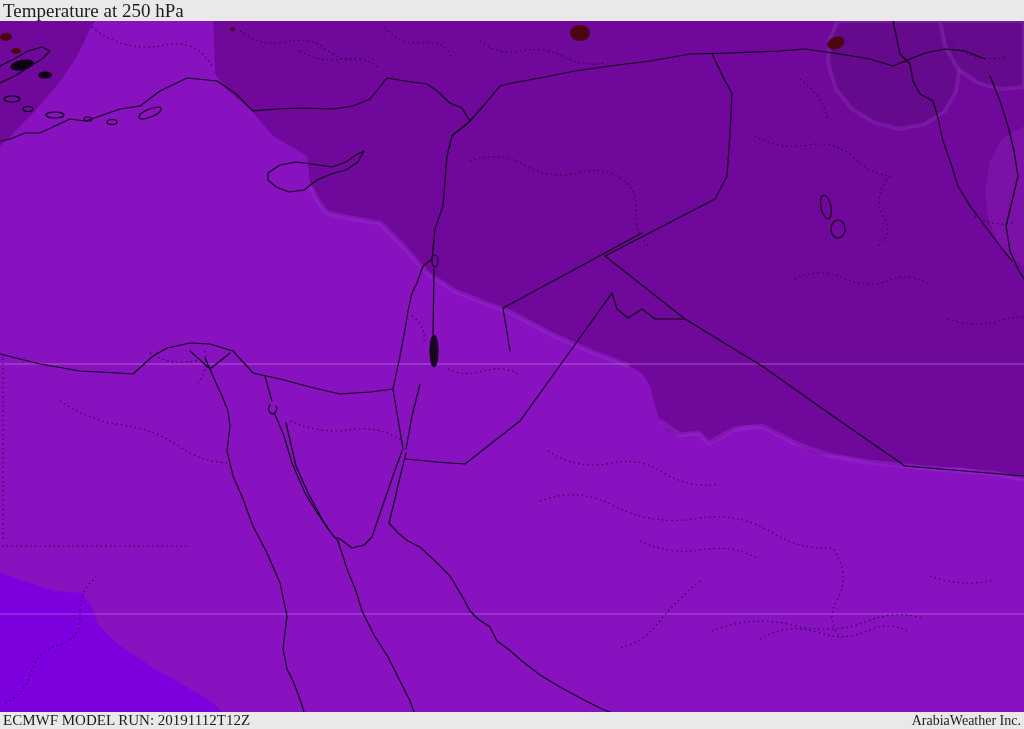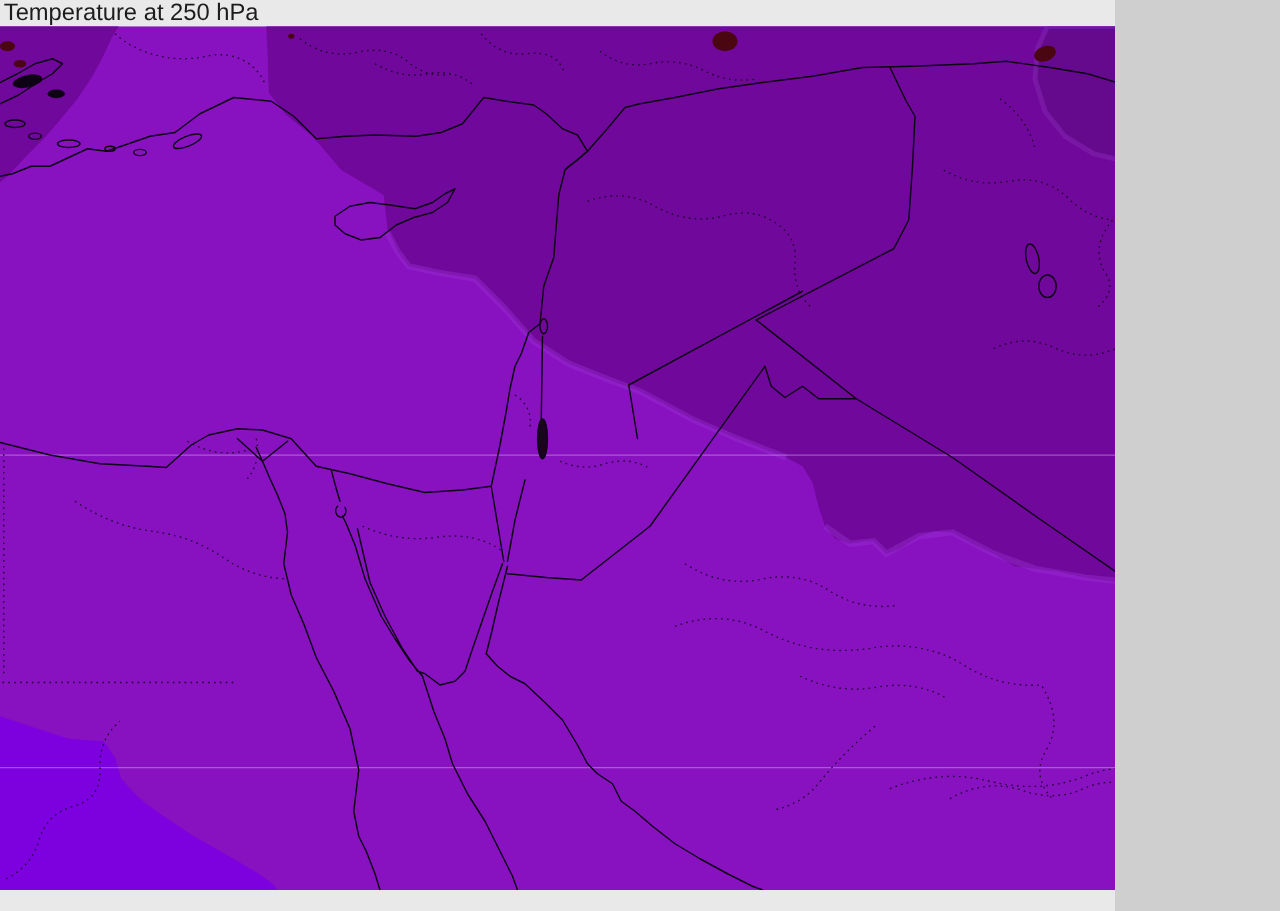--- a/index.html
+++ b/index.html
@@ -1,17 +1,17 @@
 <!DOCTYPE html>
 <html><head>
 <meta charset="utf-8">
 <style>
   html,body{margin:0;padding:0;background:#cfcfcf;}
-  #app{position:relative;width:892px;height:729px;overflow:hidden;background:#e9e9e9;
-       font-family:Liberation Sans, sans-serif;}
+  #app{position:relative;width:1024px;height:729px;overflow:hidden;background:#e9e9e9;
+       font-family:Liberation Serif, serif;}
   .bar{position:absolute;left:0;width:1024px;background:#e9e9e9;color:#1c1c1c;
        display:flex;justify-content:space-between;align-items:flex-end;box-sizing:border-box;}
   #topbar{top:0;height:21px;padding:0 3px;}
   #topbar .t{font-size:19px;line-height:21px;white-space:nowrap;}
   #botbar{top:712px;height:17px;padding:0 3px;}
   #botbar .t{font-size:15px;line-height:17px;white-space:nowrap;}
   #botbar .t.small{font-size:14px;}
   #mapwrap{position:absolute;top:21px;left:0;width:1024px;height:691px;}
   svg{display:block;}
   .line{stroke:#0d0314;stroke-width:1.15;fill:none;stroke-linejoin:round;stroke-linecap:round;}
@@ -145,14 +145,18 @@
         <path class="line" d="M712,33 L725,60 L732,72 L730,112 L727,155 L715,178 L605,235"></path>
         <path class="line" d="M605,235 L685,298 L762,345 L830,393 L905,445 L1024,455"></path>
         <path class="line" d="M642,212 L503,287 L510,330"></path>
         <path class="line" d="M406,438 L437,441 L465,443 L520,400 L612,272 L617,288 L628,297 L642,288 L655,298 L685,298"></path>
         <path class="line" d="M393,368 L403,428"></path>
         <path class="line" d="M420,363 L412,395 L406,428"></path>
       </g>
     </svg>
   </div>
 
+  <div class="bar" id="botbar">
+    <span class="t">ECMWF MODEL RUN: 20191112T12Z</span>
+    <span class="t small">ArabiaWeather Inc.</span>
+  </div>
 
 </div>
 
 </body></html>

